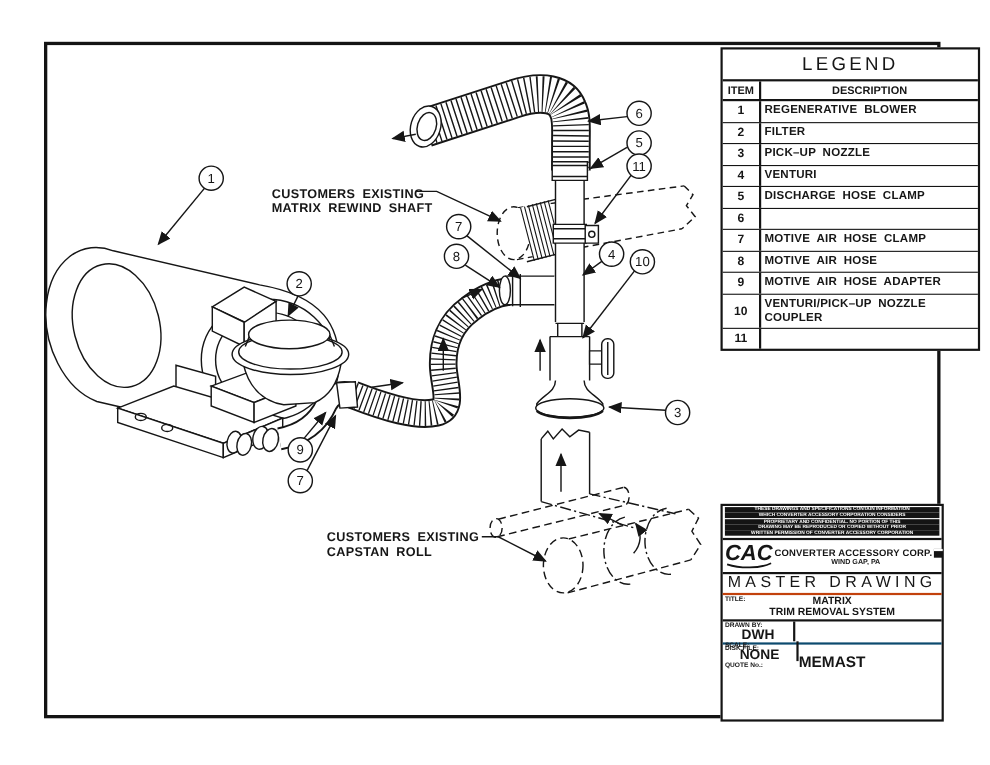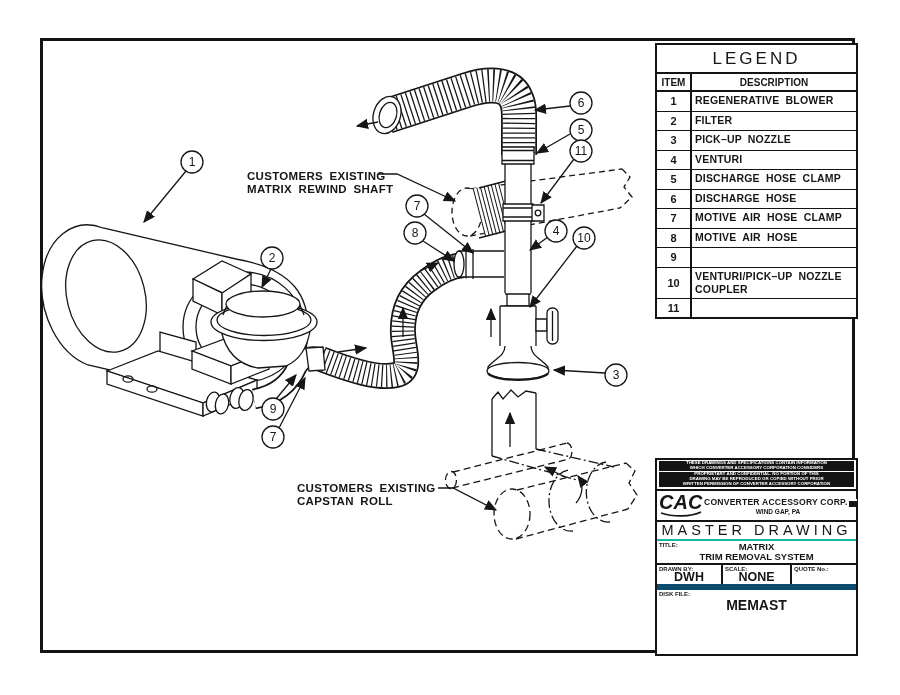--- a/index.html
+++ b/index.html
@@ -4,46 +4,46 @@
 <style>
   html,body{margin:0;padding:0;background:#f3f3f3;}
   .page{position:relative;width:900px;height:695px;background:#ffffff;font-family:"Liberation Sans",sans-serif;color:#161616;overflow:hidden;}
   .sheet-border{position:absolute;left:40px;top:38px;width:815px;height:615px;border:3px solid #141414;box-sizing:border-box;}
   svg{position:absolute;left:0;top:0;}
   svg *{vector-effect:non-scaling-stroke;}
   svg text{font-family:"Liberation Sans",sans-serif;fill:#161616;stroke:none;}
   .lbl{font-size:11.5px;font-weight:bold;letter-spacing:.3px;word-spacing:3px;}
   .co-num{font-size:12px;}
   
-  .legend{position:absolute;left:655px;top:43px;width:203px;border:2px solid #141414;background:#fff;box-sizing:border-box;}
+  .legend{position:absolute;left:655px;top:43px;width:236px;border:2px solid #141414;background:#fff;box-sizing:border-box;}
   .legend-title{height:27px;line-height:27px;border-bottom:2px solid #141414;text-align:center;font-size:17px;letter-spacing:3px;}
   .legend-header{display:flex;border-bottom:2px solid #141414;height:16px;font-size:10px;font-weight:bold;align-items:center;}
   .l-item{width:33px;border-right:2px solid #141414;text-align:center;align-self:stretch;display:flex;align-items:center;justify-content:center;}
   .l-desc{flex:1;text-align:center;}
   .legend-row{display:flex;border-bottom:1.5px solid #141414;min-height:18.5px;font-size:10.5px;font-weight:bold;}
   .legend-row:last-child{border-bottom:none;}
   .legend-row .l-item{font-size:11px;}
   .legend-row .l-desc{text-align:left;padding:2px 3px;word-spacing:3px;letter-spacing:.2px;line-height:1.25;}
   
   .tblock{position:absolute;left:655px;top:458px;width:203px;height:198px;border:2px solid #141414;background:#fff;box-sizing:border-box;display:flex;flex-direction:column;}
   .tb-disclaimer{height:27px;border-bottom:2px solid #141414;padding:1px 2px;overflow:hidden;}
   .tb-disclaimer div{font-size:4.4px;line-height:4.9px;background:#141414;color:#fff;font-weight:bold;text-align:center;white-space:nowrap;overflow:hidden;margin-bottom:.4px;}
   .tb-customer{height:50px;border-bottom:2px solid #141414;padding:3px 4px 0 4px;font-size:12.5px;font-weight:bold;box-sizing:border-box;}
   .tb-cl{display:flex;height:15px;align-items:flex-end;}
   .tb-fill{flex:1;border-bottom:1.4px solid #141414;margin:0 1px 2px 2px;}
   .tb-logo{height:29px;border-bottom:2px solid #141414;position:relative;padding-left:40px;}
   .tb-coname{position:absolute;left:47px;top:6px;font-size:8.6px;font-weight:bold;letter-spacing:.2px;white-space:nowrap;}
   .tb-mark{display:inline-block;width:8px;height:6px;background:#141414;vertical-align:middle;margin-left:2px;border-top:2px solid #fff;box-sizing:content-box;}
   .tb-loc{position:absolute;left:47px;top:17px;width:148px;text-align:center;font-size:6.5px;font-weight:bold;}
-  .tb-master{height:17px;line-height:17px;border-bottom:2px solid #14b8a6;text-align:center;font-size:14.5px;letter-spacing:4px;white-space:nowrap;}
+  .tb-master{height:17px;line-height:17px;border-bottom:2px solid #c2410c;text-align:center;font-size:14.5px;letter-spacing:4px;white-space:nowrap;}
   .tb-title{height:22px;border-bottom:2px solid #141414;position:relative;text-align:center;}
   .tb-small{position:absolute;left:2px;top:1px;font-size:6px;font-weight:bold;}
   .tb-t1{font-size:9.5px;font-weight:bold;line-height:10px;margin-top:1px;}
   .tb-t2{font-size:9.5px;font-weight:bold;line-height:10px;}
-  .tb-r1{height:19px;border-bottom:6px solid #0c4a6e;display:flex;}
+  .tb-r1{height:19px;border-bottom:2px solid #0c4a6e;display:flex;flex-direction:column;}
   .tb-cell{position:relative;box-sizing:border-box;}
   .tb-c1{width:66px;border-right:2px solid #141414;}
   .tb-c2{width:69px;border-right:2px solid #141414;}
   .tb-c3{flex:1;}
   .tb-val{text-align:center;font-size:12.5px;font-weight:bold;margin-top:6px;line-height:12px;}
   .tb-r2{flex:1;display:flex;}
   .tb-c4{width:136px;border-right:2px solid #141414;}
   .tb-c5{flex:1;}
   .tb-val2{text-align:center;font-size:14px;font-weight:bold;margin-top:7px;}
 </style>
@@ -300,32 +300,32 @@
     <div class="legend-row">
         <div class="l-item">4</div>
         <div class="l-desc">VENTURI</div>
       </div>
     <div class="legend-row">
         <div class="l-item">5</div>
         <div class="l-desc">DISCHARGE HOSE CLAMP</div>
       </div>
     <div class="legend-row">
         <div class="l-item">6</div>
-        <div class="l-desc">DISCHARGE HOSE</div>
       </div>
     <div class="legend-row">
         <div class="l-item">7</div>
         <div class="l-desc">MOTIVE AIR HOSE CLAMP</div>
       </div>
     <div class="legend-row">
         <div class="l-item">8</div>
         <div class="l-desc">MOTIVE AIR HOSE</div>
       </div>
     <div class="legend-row">
         <div class="l-item">9</div>
+        <div class="l-desc">MOTIVE AIR HOSE ADAPTER</div>
       </div>
     <div class="legend-row">
         <div class="l-item">10</div>
         <div class="l-desc">VENTURI/PICK–UP NOZZLE COUPLER</div>
       </div>
     <div class="legend-row">
         <div class="l-item">11</div>
       </div>
   </div>
 

